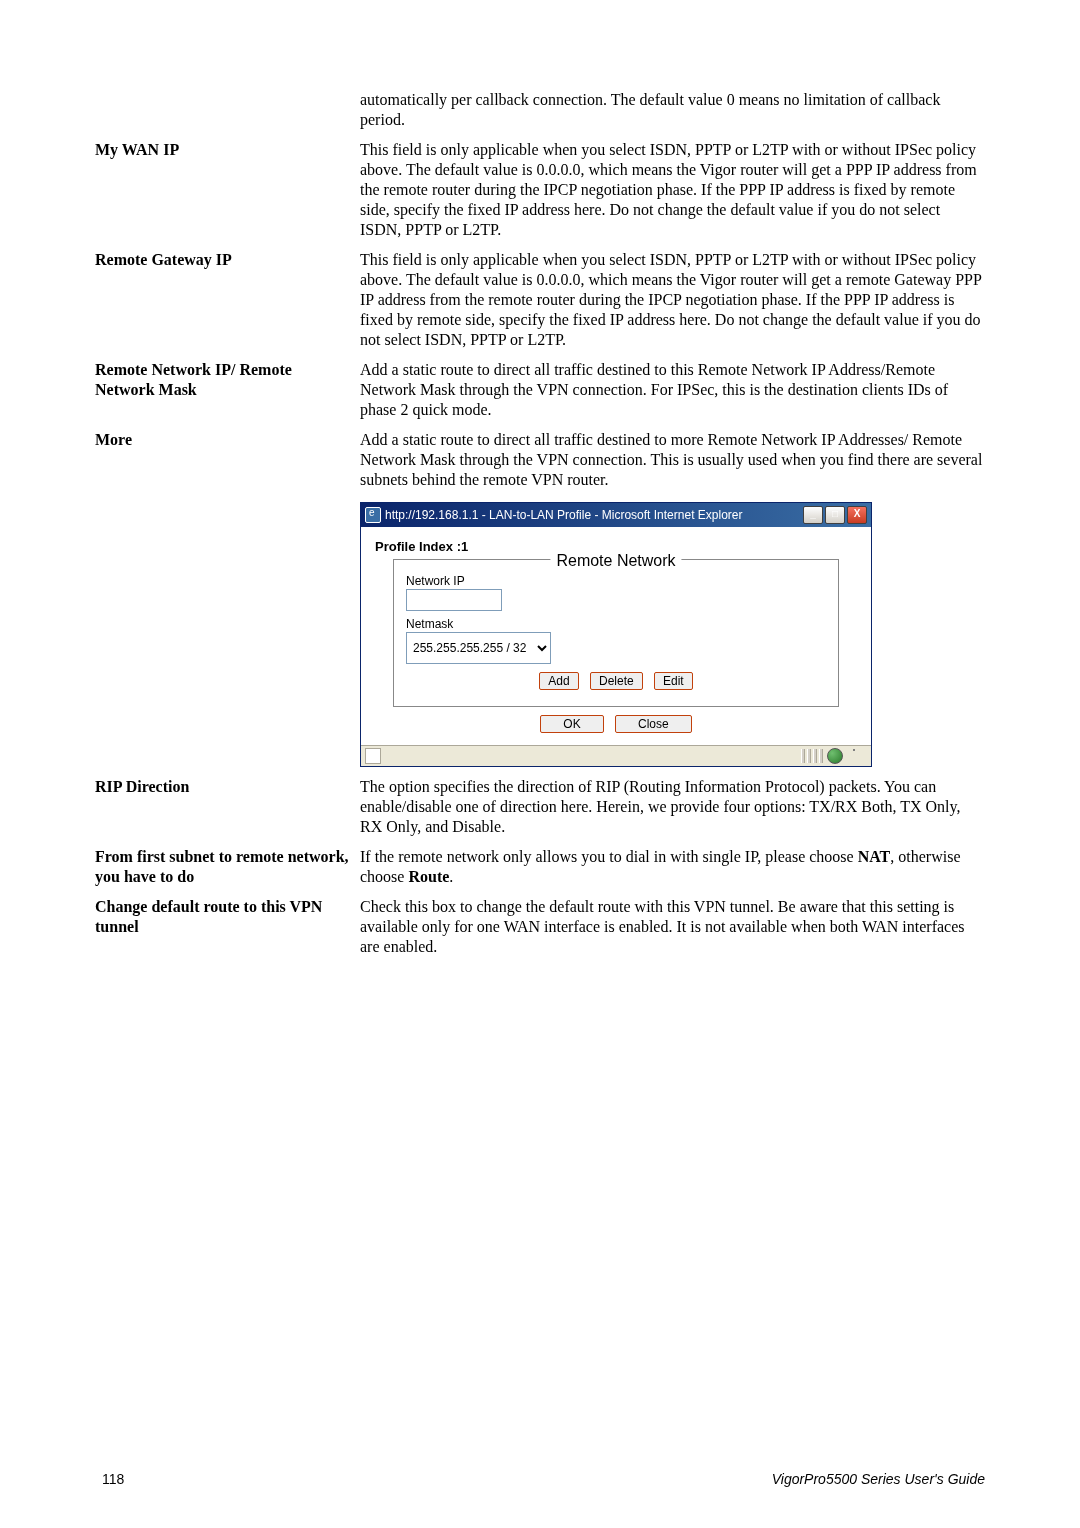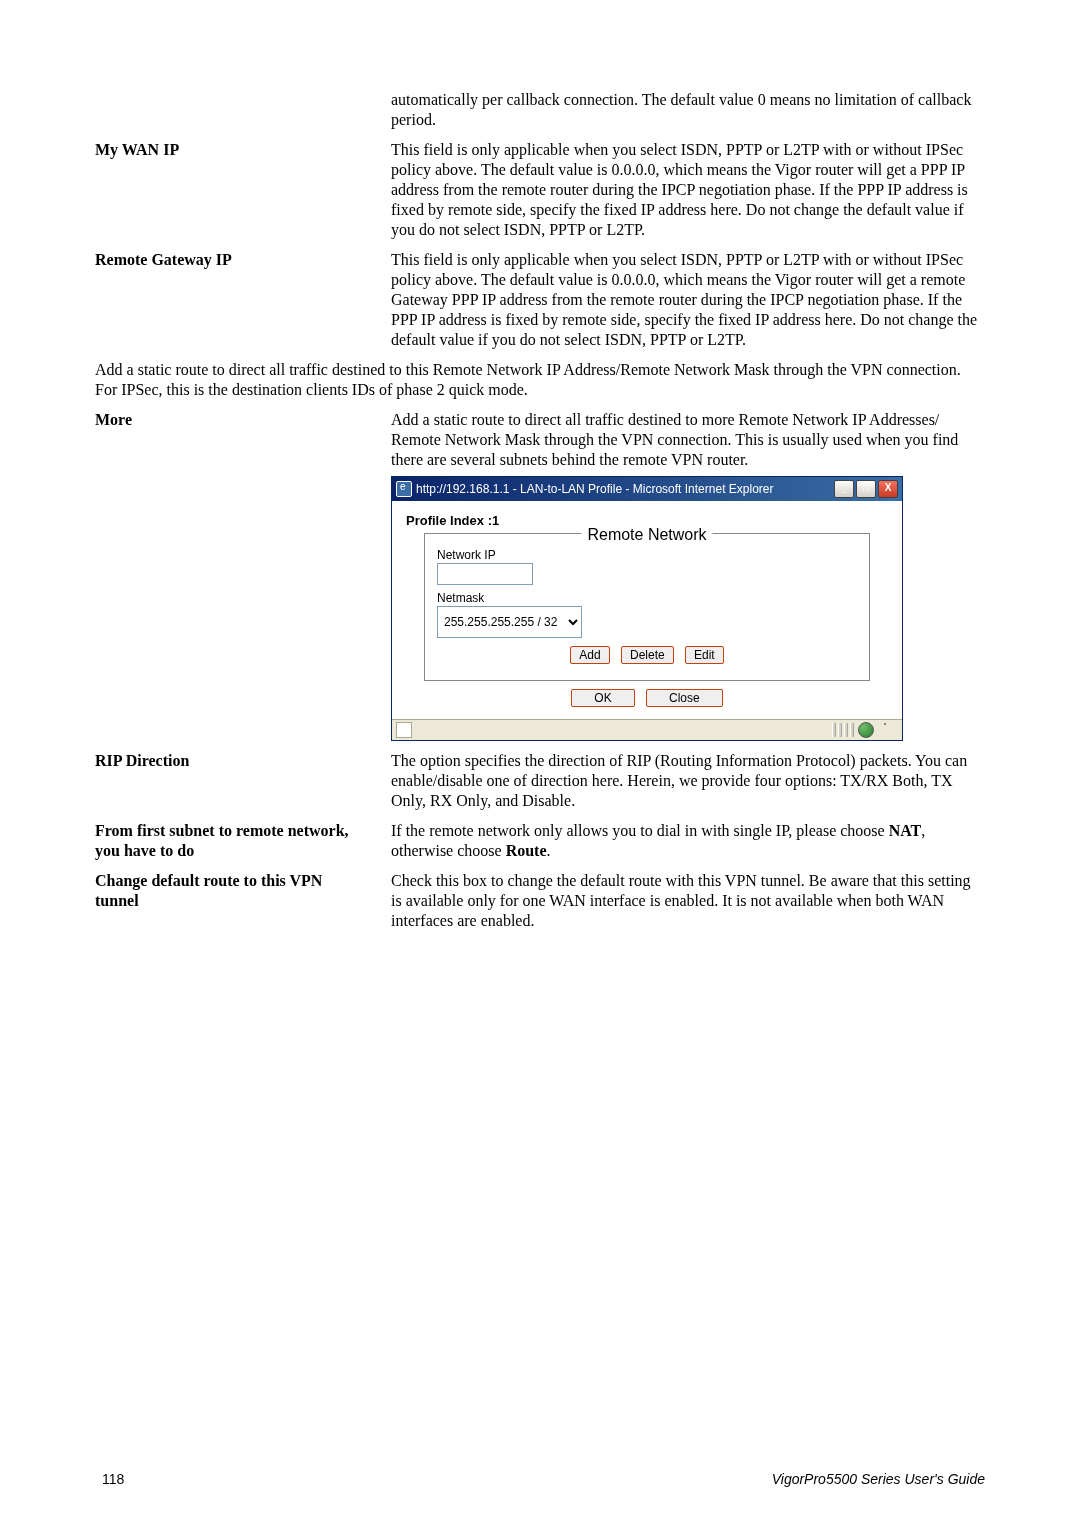--- a/index.html
+++ b/index.html
@@ -10,33 +10,32 @@
     padding: 90px 95px 40px 95px;
     width: 1080px;
     height: 1528px;
     box-sizing: border-box;
     position: relative;
     line-height: 1.25;
   }
   .row {
     display: flex;
     margin-bottom: 10px;
-    gap: 31px;
   }
   .label {
     width: 255px;
     flex-shrink: 0;
     font-weight: bold;
     padding-right: 10px;
   }
   .desc {
     flex: 1;
   }
   .dialog {
-    margin-top: 6px;
+    margin-top: 12px;
     width: 510px;
     border: 1px solid #0a246a;
     font-family: Tahoma, Arial, sans-serif;
     font-size: 12px;
   }
   .titlebar {
     background: linear-gradient(to right, #0a246a, #3a6ea5);
     color: #fff;
     display: flex;
     align-items: center;
@@ -217,20 +216,21 @@
   <div class="label">My WAN IP</div>
   <div class="desc">This field is only applicable when you select ISDN, PPTP or L2TP with or without IPSec policy above. The default value is 0.0.0.0, which means the Vigor router will get a PPP IP address from the remote router during the IPCP negotiation phase. If the PPP IP address is fixed by remote side, specify the fixed IP address here. Do not change the default value if you do not select ISDN, PPTP or L2TP.</div>
 </div>
 
 <div class="row">
   <div class="label">Remote Gateway IP</div>
   <div class="desc">This field is only applicable when you select ISDN, PPTP or L2TP with or without IPSec policy above. The default value is 0.0.0.0, which means the Vigor router will get a remote Gateway PPP IP address from the remote router during the IPCP negotiation phase. If the PPP IP address is fixed by remote side, specify the fixed IP address here. Do not change the default value if you do not select ISDN, PPTP or L2TP.</div>
 </div>
 
 <div class="row">
+  <div class="label">Remote Network IP/ Remote Network Mask</div>
   <div class="desc">Add a static route to direct all traffic destined to this Remote Network IP Address/Remote Network Mask through the VPN connection. For IPSec, this is the destination clients IDs of phase 2 quick mode.</div>
 </div>
 
 <div class="row">
   <div class="label">More</div>
   <div class="desc">
     <span>Add a static route to direct all traffic destined to more Remote Network IP Addresses/ Remote Network Mask through the VPN connection. This is usually used when you find there are several subnets behind the remote VPN router.</span>
 
     
     <div class="dialog">

